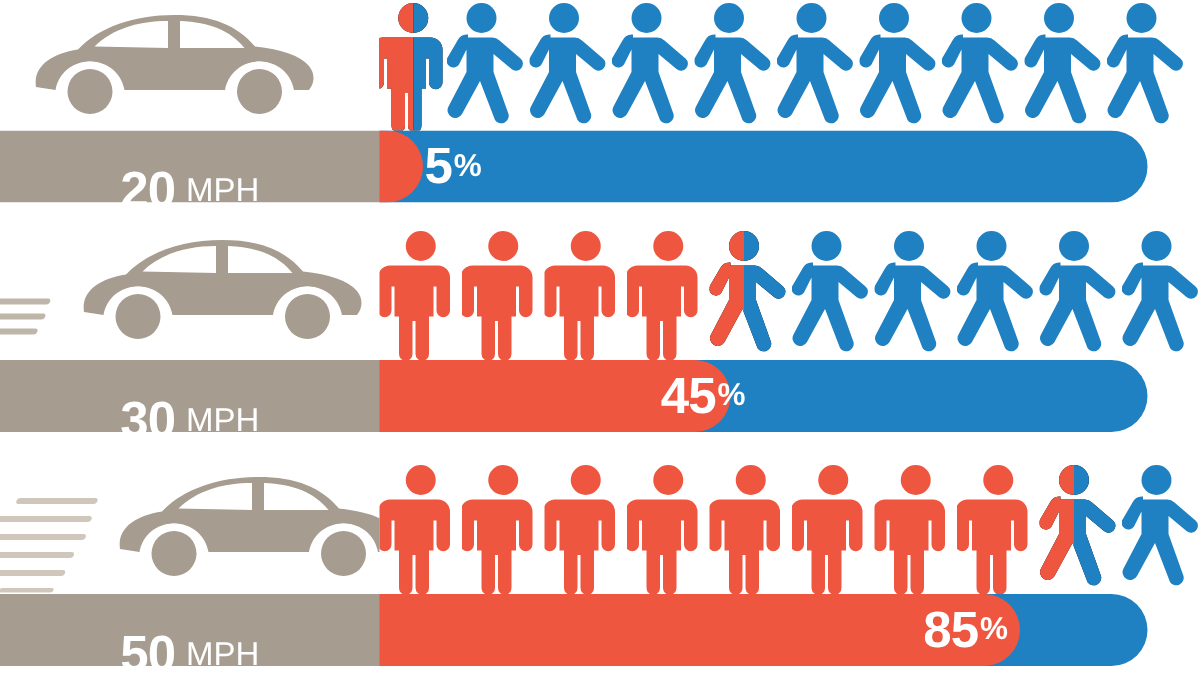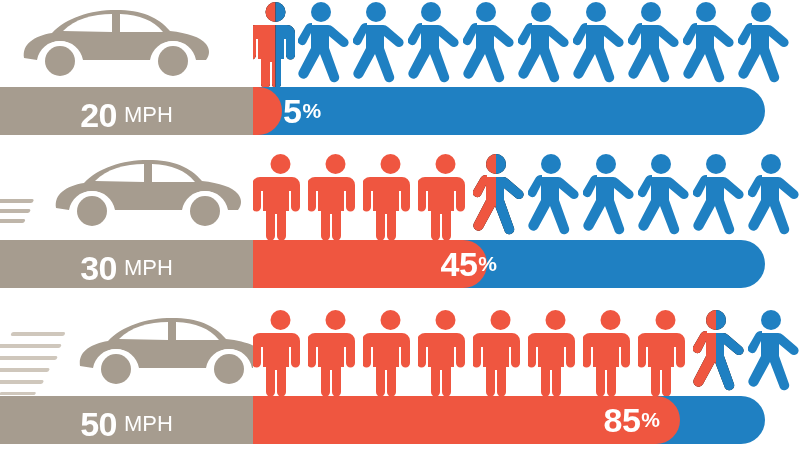--- a/index.html
+++ b/index.html
@@ -63,21 +63,21 @@
   }
   .bar-1 { top: 87px; }
   .bar-2 { top: 240px; }
   .bar-3 { top: 396px; }
 
   .bar-svg { display: block; }
 
   .speed-label {
     position: absolute;
     left: 0;
-    top: 4px;
+    top: 16px;
     width: 253px;
     height: 48px;
     display: flex;
     align-items: center;
     justify-content: center;
     gap: 7px;
     color: #ffffff;
     pointer-events: none;
   }
   .speed-num {
@@ -112,21 +112,21 @@
   .pct-sign {
     font-size: 21px;
     font-weight: bold;
     line-height: 1;
     padding-bottom: 2px;
     padding-left: 1px;
   }
 
   .pct-1 { left: 283px; width: 62px; justify-content: flex-start; }
   .pct-2 { left: 344px; width: 153px; }
-  .pct-3 { left: 508px; width: 152px; }
+  .pct-3 { left: 520px; width: 152px; }
 </style>
 </head>
 <body>
 
 <div id="infographic">
 
   <div class="row row-1">
     <div class="car-zone">
       <svg class="car-svg" width="253" height="87" viewBox="0 0 253 87">
         <g fill="#a69c8f">

